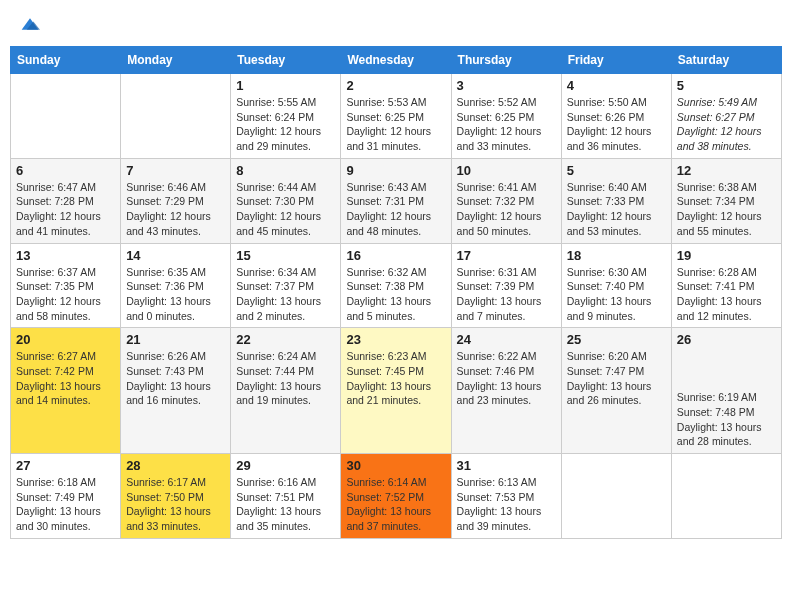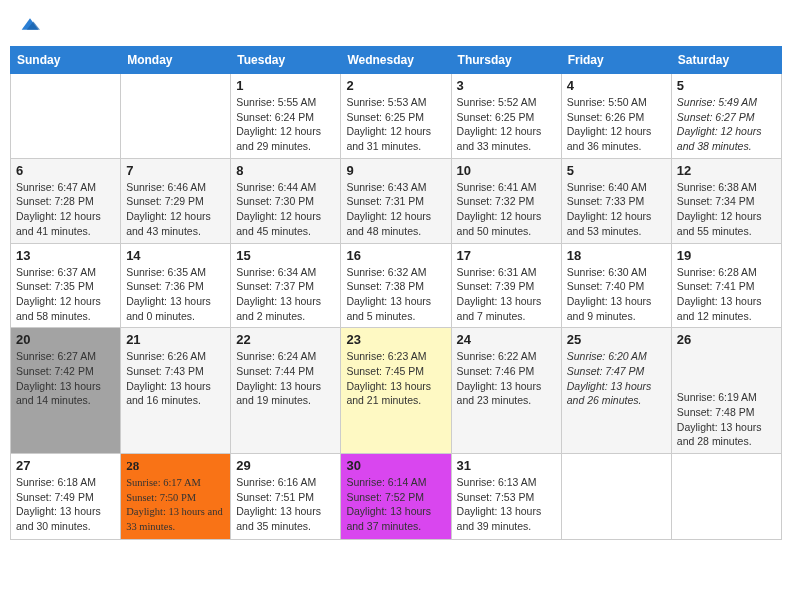--- a/index.html
+++ b/index.html
@@ -244,21 +244,21 @@
 Daylight: 13 hours and 9 minutes.</div>
         </td>
         <td style="background: rgb(255, 255, 255);">
           <span class="day-number">19</span>
           <div class="day-info" style="white-space: pre-line;">Sunrise: 6:28 AM
 Sunset: 7:41 PM
 Daylight: 13 hours and 12 minutes.</div>
         </td>
       </tr>
       <tr>
-        <td style="background: #a3a3a3;">
+        <td style="background: #fde047;">
           <span class="day-number">20</span>
           <div class="day-info" style="white-space: pre-line;">Sunrise: 6:27 AM
 Sunset: 7:42 PM
 Daylight: 13 hours and 14 minutes.</div>
         </td>
         <td style="background: rgb(245, 245, 245);">
           <span class="day-number">21</span>
           <div class="day-info" style="white-space: pre-line;">Sunrise: 6:26 AM
 Sunset: 7:43 PM
 Daylight: 13 hours and 16 minutes.</div>
@@ -276,51 +276,51 @@
 Daylight: 13 hours and 21 minutes.</div>
         </td>
         <td style="background: rgb(245, 245, 245);">
           <span class="day-number">24</span>
           <div class="day-info" style="white-space: pre-line;">Sunrise: 6:22 AM
 Sunset: 7:46 PM
 Daylight: 13 hours and 23 minutes.</div>
         </td>
         <td style="background: rgb(245, 245, 245);">
           <span class="day-number">25</span>
-          <div class="day-info" style="white-space: pre-line; font-style: italic;">Sunrise: 6:20 AM
+          <div class="day-info" style="white-space: pre-line;">Sunrise: 6:20 AM
 Sunset: 7:47 PM
 Daylight: 13 hours and 26 minutes.</div>
         </td>
         <td style="background: rgb(245, 245, 245);">
           <span class="day-number">26</span>
           <div class="day-info" style="white-space: pre-line; margin-top: 43px;">Sunrise: 6:19 AM
 Sunset: 7:48 PM
 Daylight: 13 hours and 28 minutes.</div>
         </td>
       </tr>
       <tr>
         <td style="background: rgb(255, 255, 255); margin-top: 26px;">
           <span class="day-number">27</span>
           <div class="day-info" style="white-space: pre-line;">Sunrise: 6:18 AM
 Sunset: 7:49 PM
 Daylight: 13 hours and 30 minutes.</div>
         </td>
-        <td style="background: #f97316; font-family: Liberation Serif, serif;">
+        <td style="background: #fde047;">
           <span class="day-number">28</span>
           <div class="day-info" style="white-space: pre-line;">Sunrise: 6:17 AM
 Sunset: 7:50 PM
 Daylight: 13 hours and 33 minutes.</div>
         </td>
         <td style="background: rgb(255, 255, 255);">
           <span class="day-number">29</span>
           <div class="day-info" style="white-space: pre-line;">Sunrise: 6:16 AM
 Sunset: 7:51 PM
 Daylight: 13 hours and 35 minutes.</div>
         </td>
-        <td style="background: #d946ef; margin-left: 12px;">
+        <td style="background: #f97316; margin-left: 12px;">
           <span class="day-number">30</span>
           <div class="day-info" style="white-space: pre-line;">Sunrise: 6:14 AM
 Sunset: 7:52 PM
 Daylight: 13 hours and 37 minutes.</div>
         </td>
         <td style="background: rgb(255, 255, 255);">
           <span class="day-number">31</span>
           <div class="day-info" style="white-space: pre-line;">Sunrise: 6:13 AM
 Sunset: 7:53 PM
 Daylight: 13 hours and 39 minutes.</div>

